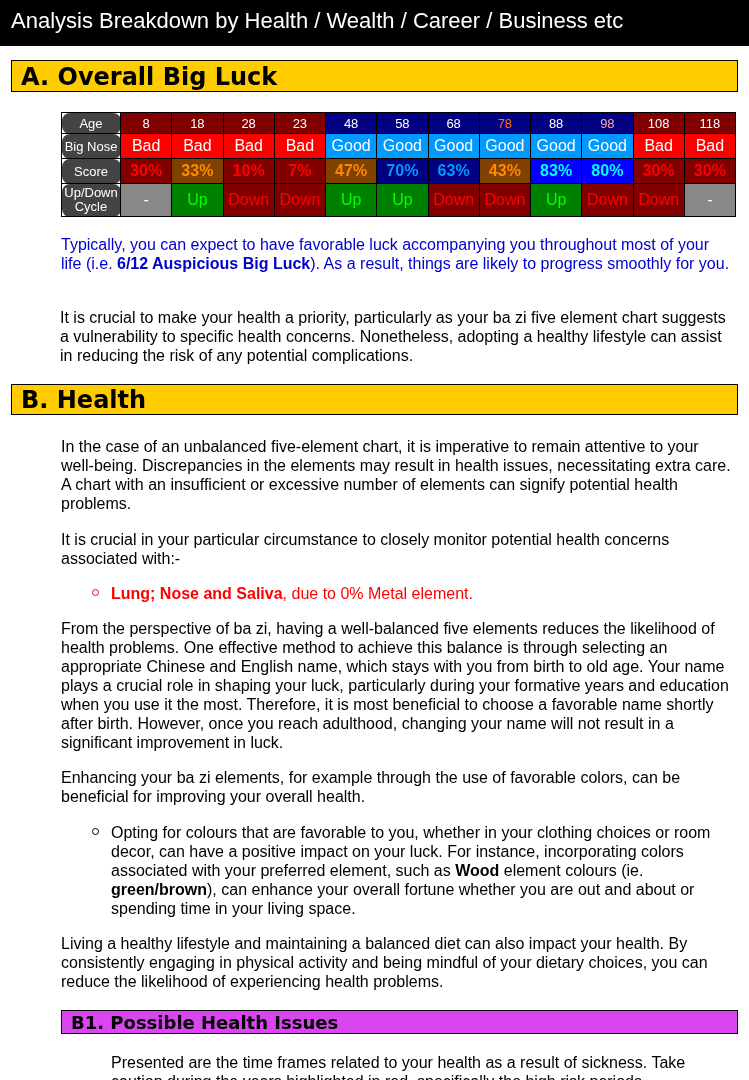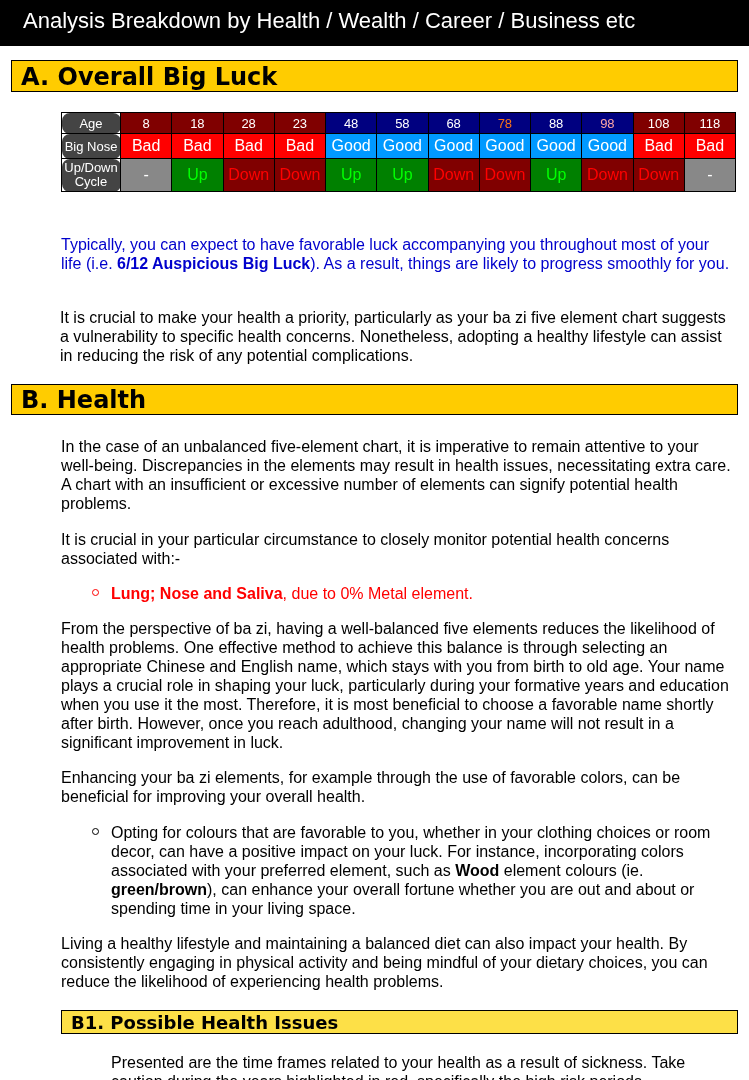--- a/index.html
+++ b/index.html
@@ -1,21 +1,21 @@
 <!DOCTYPE html>
 <html><head>
 <meta charset="utf-8">
 <style>
   html, body { margin:0; padding:0; background:#fff; }
   body { width:749px; height:1080px; overflow:hidden; position:relative; font-family:"Liberation Sans", sans-serif; color:#000; }
-  .topbar { position:absolute; left:0; top:0; width:749px; height:46px; background:#000; color:#fff; font-size:22px; line-height:42px; padding-left:23px; box-sizing:border-box; }
+  .topbar { position:absolute; left:0; top:0; width:749px; height:46px; background:#000; color:#fff; font-size:22px; line-height:42px; padding-left:11px; box-sizing:border-box; }
   .sec-h { position:absolute; box-sizing:border-box; border:1px solid #000; font-family:"DejaVu Sans", sans-serif; font-weight:bold; color:#000; padding-left:9px; }
   .sec-a { left:11px; top:60px; width:727px; height:32px; background:#ffcc00; font-size:24px; line-height:32px; }
   .sec-b { left:11px; top:384px; width:727px; height:31px; background:#ffcc00; font-size:24px; line-height:31px; }
-  .sec-b1 { left:61px; top:1010px; width:677px; height:24px; background:#fde047; font-size:18px; line-height:24px; }
+  .sec-b1 { left:61px; top:1010px; width:677px; height:24px; background:#d946ef; font-size:18px; line-height:24px; }
 
   table.luck { position:absolute; left:61px; top:112px; border-collapse:collapse; table-layout:fixed; width:675px; border:1px solid #000; }
   table.luck td { border:1px solid #000; text-align:center; padding:0; overflow:hidden; white-space:nowrap; }
   table.luck td.lbl { background:#444; color:#fff; font-size:13px; width:58px;border-radius:8px; }
   table.luck tr.r-age td { height:20px; font-size:13px; color:#fff; }
   table.luck tr.r-big td { height:24px; font-size:16px; color:#fff; }
   table.luck tr.r-big td.lbl { font-size:13px; }
   table.luck tr.r-score td { height:24px; font-size:16px; font-weight:bold; }
   table.luck tr.r-score td.lbl { font-weight:normal; font-size:13px; }
   table.luck tr.r-cycle td { height:32px; font-size:16px; }
@@ -58,20 +58,35 @@
         <td style="background: rgb(255, 0, 0); color: rgb(255, 255, 255);">Bad</td>
         <td style="background: rgb(0, 153, 255); color: rgb(255, 255, 255);">Good</td>
         <td style="background: rgb(0, 153, 255); color: rgb(255, 255, 255);">Good</td>
         <td style="background: rgb(0, 153, 255); color: rgb(255, 255, 255);">Good</td>
         <td style="background: rgb(0, 153, 255); color: rgb(255, 255, 255);">Good</td>
         <td style="background: rgb(0, 153, 255); color: rgb(255, 255, 255);">Good</td>
         <td style="background: rgb(0, 153, 255); color: rgb(255, 255, 255);">Good</td>
         <td style="background: rgb(255, 0, 0); color: rgb(255, 255, 255);">Bad</td>
         <td style="background: rgb(255, 0, 0); color: rgb(255, 255, 255);">Bad</td>
       </tr>
+    <tr class="r-score">
+      <td class="lbl">Score</td>
+    <td style="background: rgb(128, 0, 0); color: rgb(255, 0, 0);">30%</td>
+        <td style="background: rgb(128, 64, 0); color: rgb(255, 140, 0);">33%</td>
+        <td style="background: rgb(128, 0, 0); color: rgb(255, 0, 0);">10%</td>
+        <td style="background: rgb(128, 0, 0); color: rgb(255, 0, 0);">7%</td>
+        <td style="background: rgb(128, 64, 0); color: rgb(255, 140, 0);">47%</td>
+        <td style="background: rgb(0, 0, 128); color: rgb(0, 153, 255);">70%</td>
+        <td style="background: rgb(0, 0, 128); color: rgb(0, 153, 255);">63%</td>
+        <td style="background: rgb(128, 64, 0); color: rgb(255, 140, 0);">43%</td>
+        <td style="background: rgb(0, 0, 255); color: rgb(0, 255, 255);">83%</td>
+        <td style="background: rgb(0, 0, 255); color: rgb(0, 255, 255);">80%</td>
+        <td style="background: rgb(128, 0, 0); color: rgb(255, 0, 0);">30%</td>
+        <td style="background: rgb(128, 0, 0); color: rgb(255, 0, 0);">30%</td>
+      </tr>
     <tr class="r-cycle">
       <td class="lbl">Up/Down Cycle</td>
     <td style="background: rgb(136, 136, 136); color: rgb(255, 255, 255);">-</td>
         <td style="background: rgb(0, 128, 0); color: rgb(0, 255, 0);">Up</td>
         <td style="background: rgb(128, 0, 0); color: rgb(255, 0, 0);">Down</td>
         <td style="background: rgb(128, 0, 0); color: rgb(255, 0, 0);">Down</td>
         <td style="background: rgb(0, 128, 0); color: rgb(0, 255, 0);">Up</td>
         <td style="background: rgb(0, 128, 0); color: rgb(0, 255, 0);">Up</td>
         <td style="background: rgb(128, 0, 0); color: rgb(255, 0, 0);">Down</td>
         <td style="background: rgb(128, 0, 0); color: rgb(255, 0, 0);">Down</td>

